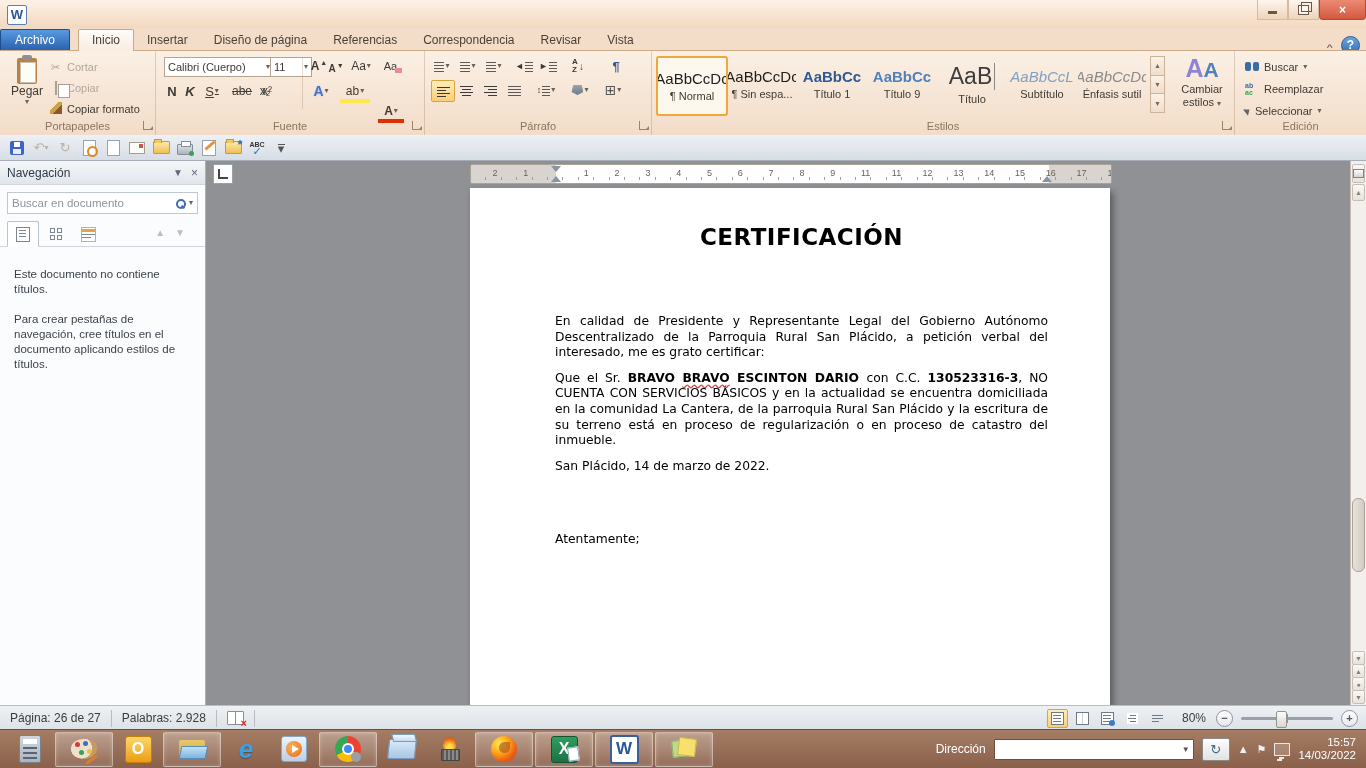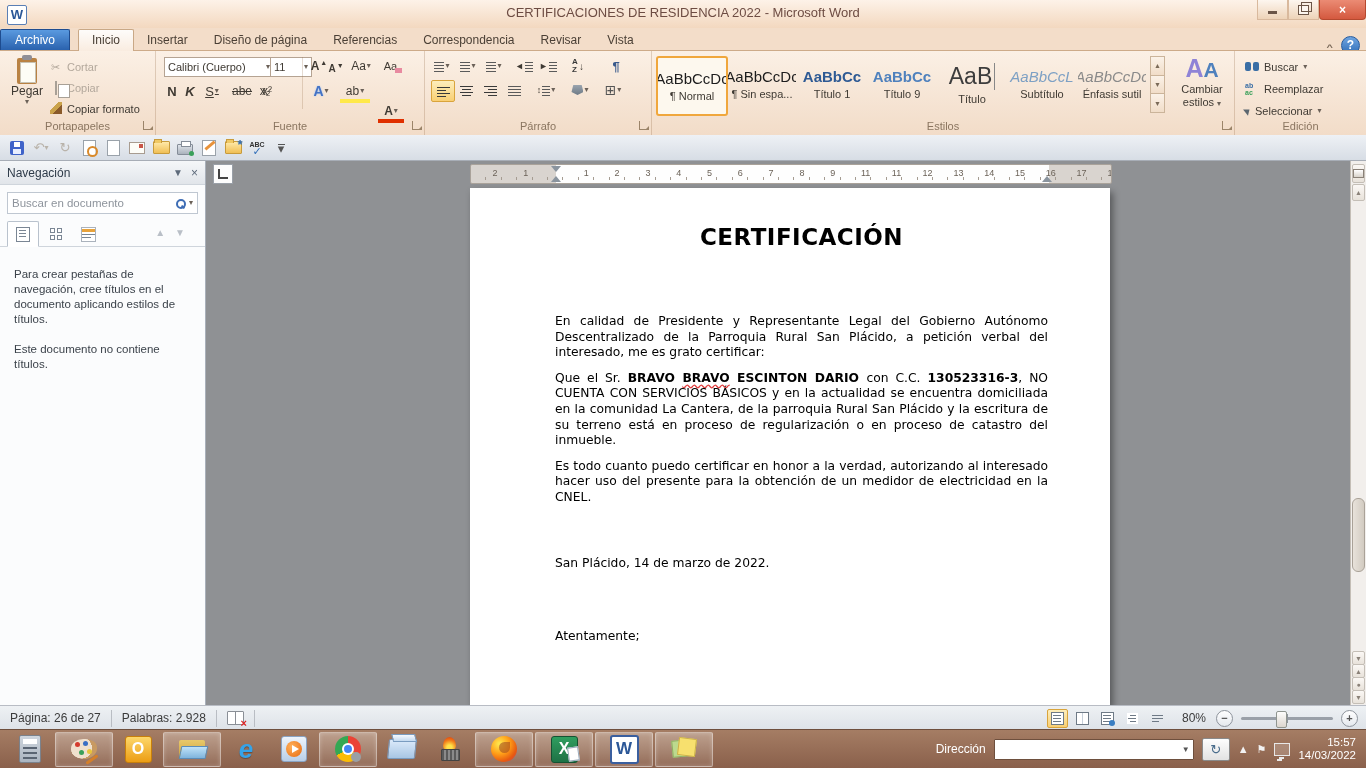--- a/index.html
+++ b/index.html
@@ -291,21 +291,20 @@
   .netic::after{content:"";position:absolute;left:4px;bottom:-4px;width:5px;height:2px;background:#e8e8e8;box-shadow:-2px 2px 0 -0px #e8e8e8}
   .clock{text-align:right;font-size:11.5px;line-height:13px}
 </style>
 </head>
 <body>
 
 <div class="app">
 
   <div class="titlebar">
     <div class="word-logo">W</div>
-    <div class="tb-title">CERTIFICACIONES DE RESIDENCIA 2022  -  Microsoft Word</div>
     <div class="winbtns">
       <div class="wbtn">
           <span class="min-ic"></span>
         </div>
       <div class="wbtn">
           <span class="restore-ic"></span>
         </div>
       <div class="wbtn close">×</div>
     </div>
   </div>
@@ -593,22 +592,22 @@
               <b></b>
               <b></b>
             </span>
           </div>
         <div class="ntab">
             <span class="nt-res"></span>
           </div>
         <span class="nav-arrows">▲▼</span>
       </div>
       <div class="nav-body">
+        <p>Este documento no contiene títulos.</p>
         <p>Para crear pestañas de navegación, cree títulos en el documento aplicando estilos de títulos.</p>
-        <p>Este documento no contiene títulos.</p>
       </div>
     </div>
 
     <div class="docarea">
       <div class="tabsel">
           <b></b>
         </div>
       <div class="ruler">
         <div class="white"></div>
         <div class="rnums">
@@ -636,21 +635,20 @@
         <span class="ind ind-first"></span>
         <span class="ind ind-hang"></span>
         <span class="ind ind-right"></span>
       </div>
 
       <div class="page">
         <div class="doc">
           <div class="doc-title">CERTIFICACIÓN</div>
           <p>En calidad de Presidente y Representante Legal del Gobierno Autónomo Descentralizado de la Parroquia Rural San Plácido, a petición verbal del  interesado, me es grato certificar:</p>
           <p><span>Que el Sr. </span><b>BRAVO </b><b class="sq">BRAVO</b><b> ESCINTON DARIO </b><span>  con C.C. </span><b>130523316-3</b><span>, NO CUENTA CON SERVICIOS BÁSICOS y en la actualidad se encuentra domiciliada en la comunidad La Cantera, de la parroquia Rural San Plácido y la escritura de su terreno está en proceso de regularización o en proceso de catastro del inmueble.</span></p>
-          <p class="p3">Es todo cuanto puedo certificar en honor a la verdad, autorizando al  interesado hacer uso del presente para la obtención de un medidor de electricidad en la CNEL.</p>
           <p class="dateline">San Plácido, 14 de marzo de 2022.</p>
           <p>Atentamente;</p>
         </div>
       </div>
 
       <div class="vscroll">
         <div class="vbtn rulbtn">
             <span class="rul-ic"></span>
           </div>
         <div class="vbtn vup">▲</div>

